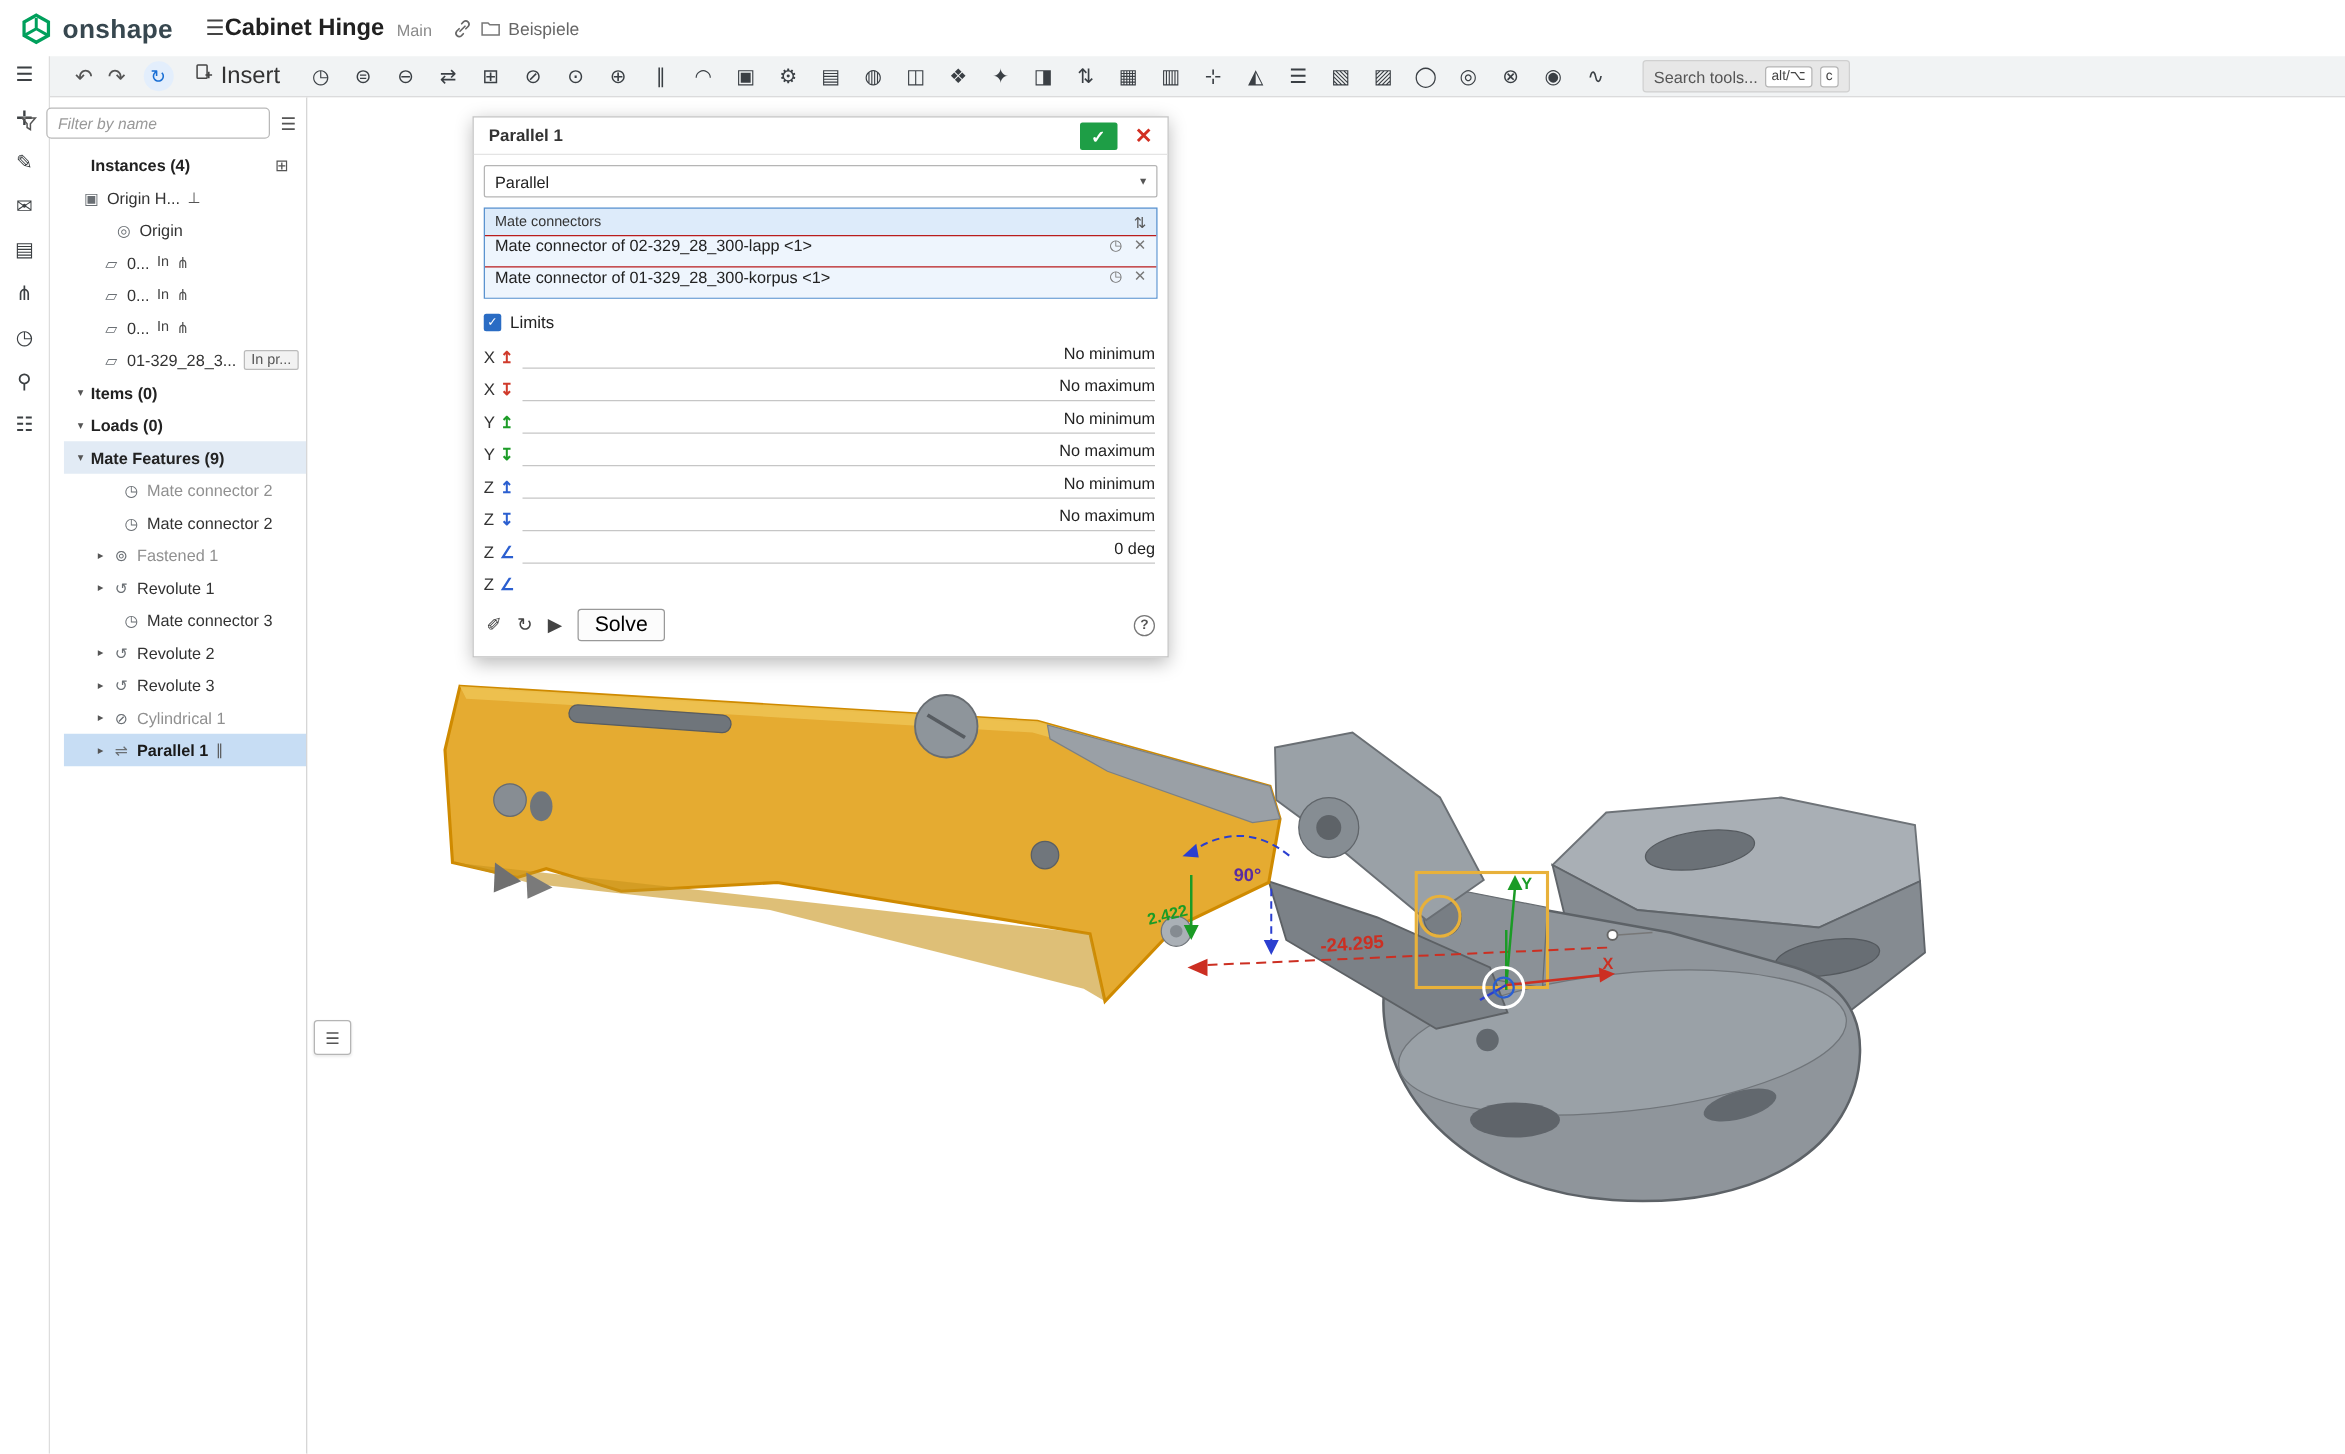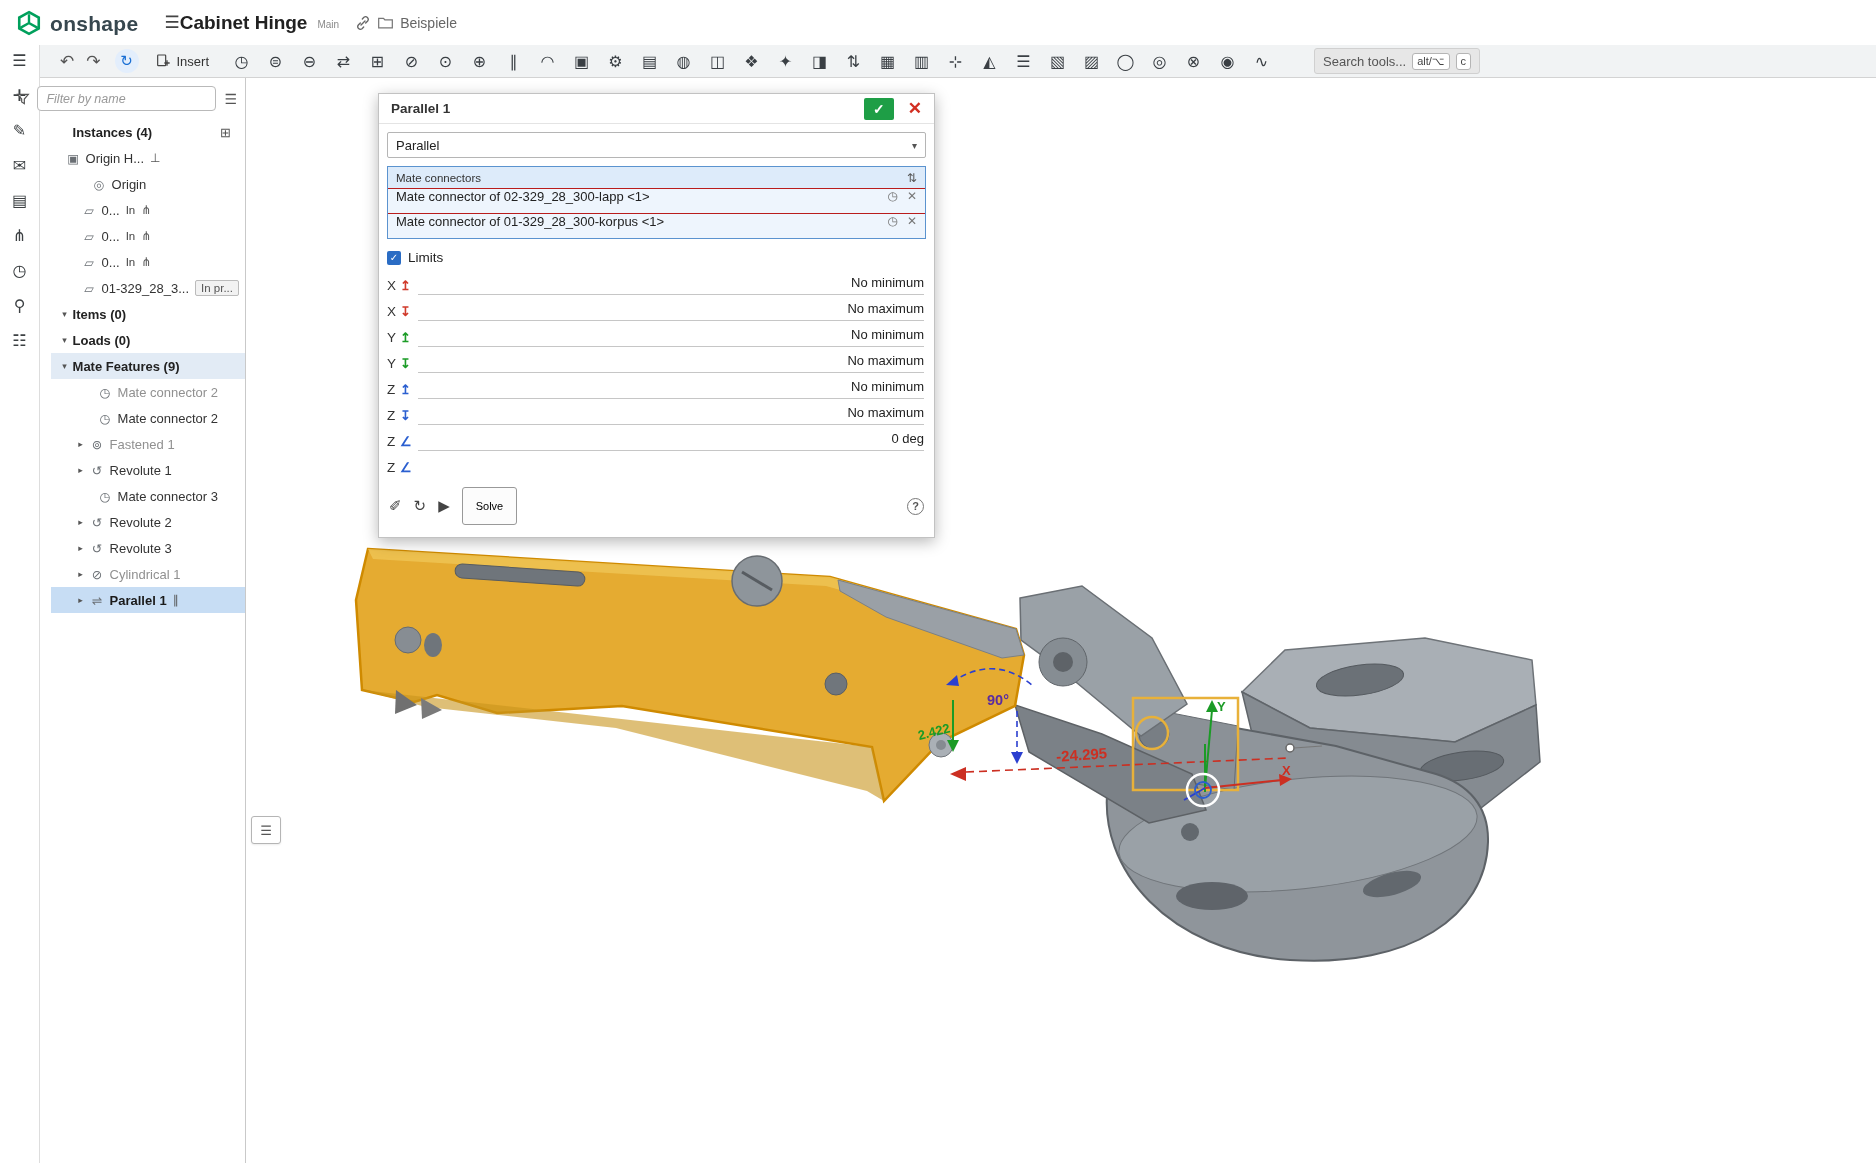--- a/index.html
+++ b/index.html
@@ -5,39 +5,39 @@
   * { box-sizing: border-box; margin: 0; padding: 0; }
   html,body { width:1876px; height:1163px; overflow:hidden; background:#fff;
     font-family:"Liberation Sans", sans-serif; color:#333; }
 
   
   .header { height:45px; display:flex; align-items:center; padding:0 16px; background:#fff; }
   .logo-wrap { display:flex; align-items:flex-end; gap:8px; }
   .logo-text { font-size:21px; font-weight:600; color:#37474f; letter-spacing:.3px; }
   .hamburger { margin-left:26px; font-size:17px; color:#444; cursor:pointer; }
   .doc-title { margin-left:0; font-size:19px; font-weight:bold; color:#212121; white-space:nowrap; }
-  .workspace { margin-left:10px; margin-top:4px; font-size:10px; color:#8a8a8a; }
+  .workspace { margin-left:10px; margin-top:4px; font-size:13px; color:#8a8a8a; }
   .hdr-ico { margin-left:16px; display:flex; align-items:center; color:#666; cursor:pointer; }
   .crumb { margin-left:6px; font-size:14px; color:#666; display:flex; align-items:center; gap:6px; cursor:pointer; }
 
   
   .lower { display:flex; height:1118px; }
   .strip { width:40px; border-right:1px solid #ddd; background:#fff; display:flex; flex-direction:column;
            align-items:center; padding-top:3px; gap:11px; flex:none; }
   .s-icon { width:24px; height:24px; display:flex; align-items:center; justify-content:center;
             font-size:16px; color:#3c4043; cursor:pointer; }
   .right-col { flex:1; display:flex; flex-direction:column; min-width:0; }
 
   
   .toolbar { height:33px; background:#f1f3f4; border-bottom:1px solid #d3d3d3; display:flex;
              align-items:center; padding:0 10px 0 14px; flex:none; }
   .tb-btn { font-size:17px; color:#555; cursor:pointer; padding:0 6px; }
   .tb-sync { width:24px; height:24px; margin:0 8px; border-radius:50%; background:#e3eefc; color:#1a6fd4;
              display:flex; align-items:center; justify-content:center; font-size:15px; cursor:pointer; }
-  .insert-btn { display:flex; align-items:flex-end; gap:6px; font-size:13px; color:#333;
+  .insert-btn { display:flex; align-items:flex-start; gap:6px; font-size:19px; color:#333;
                 padding:3px 8px; margin-right:14px; cursor:pointer; }
   .tb-icons { display:flex; align-items:center; gap:13px; }
   .tb-icon { width:21px; text-align:center; font-size:16px; color:#3a3f44; cursor:pointer; }
   .search-tools { margin-left:auto; margin-right:386px; height:26px; background:#e7e7e7; border:1px solid #d0d0d0;
                   border-radius:3px; display:flex; align-items:center; gap:6px; padding:0 8px; cursor:text; }
   .search-tools .st-label { font-size:13px; color:#555; }
   .kbd { background:#fff; border:1px solid #b5b5b5; border-radius:3px; font-size:11px; color:#444;
          padding:1px 4px; line-height:13px; }
 
   
@@ -102,22 +102,22 @@
   .checkbox { width:14px; height:14px; background:#2a6cc4; border-radius:2px; color:#fff; font-size:10px;
               display:flex; align-items:center; justify-content:center; cursor:pointer; }
   .limits-label { font-size:13.5px; color:#222; }
   .limit-row { display:flex; align-items:flex-end; height:26px; margin:0 10px 0 8px; }
   .axis { font-size:13.5px; color:#333; width:13px; padding-bottom:2px; }
   .lim-glyph { font-size:13px; width:18px; padding-bottom:2px; font-weight:bold; }
   .red { color:#d03a2b; } .green { color:#1c9c27; } .blue { color:#2b5fd0; }
   .lim-value { flex:1; text-align:right; border-bottom:1px solid #c6c6c6; padding-bottom:4px; color:#222; cursor:text; }
   .dlg-footer { display:flex; align-items:center; gap:12px; padding:10px 10px 12px; }
   .f-icon { font-size:15px; color:#444; cursor:pointer; }
-  .solve-btn { border:1px solid #999; border-radius:3px; background:#fcfcfc; padding:12px 13px;
-               font-size:11px; font-family:inherit; cursor:pointer; }
+  .solve-btn { border:1px solid #999; border-radius:3px; background:#fcfcfc; padding:2px 13px;
+               font-size:17px; font-family:inherit; cursor:pointer; }
   .help { margin-left:auto; width:17px; height:17px; border:1.5px solid #777; border-radius:50%; color:#555;
           font-size:11px; font-weight:bold; display:flex; align-items:center; justify-content:center; cursor:pointer; }
   svg text { font-family:"Liberation Sans", sans-serif; }
 </style>
 </head>
 <body>
 
 <div class="header">
   <div class="logo-wrap">
     <svg width="26" height="26" viewBox="0 0 24 24">

